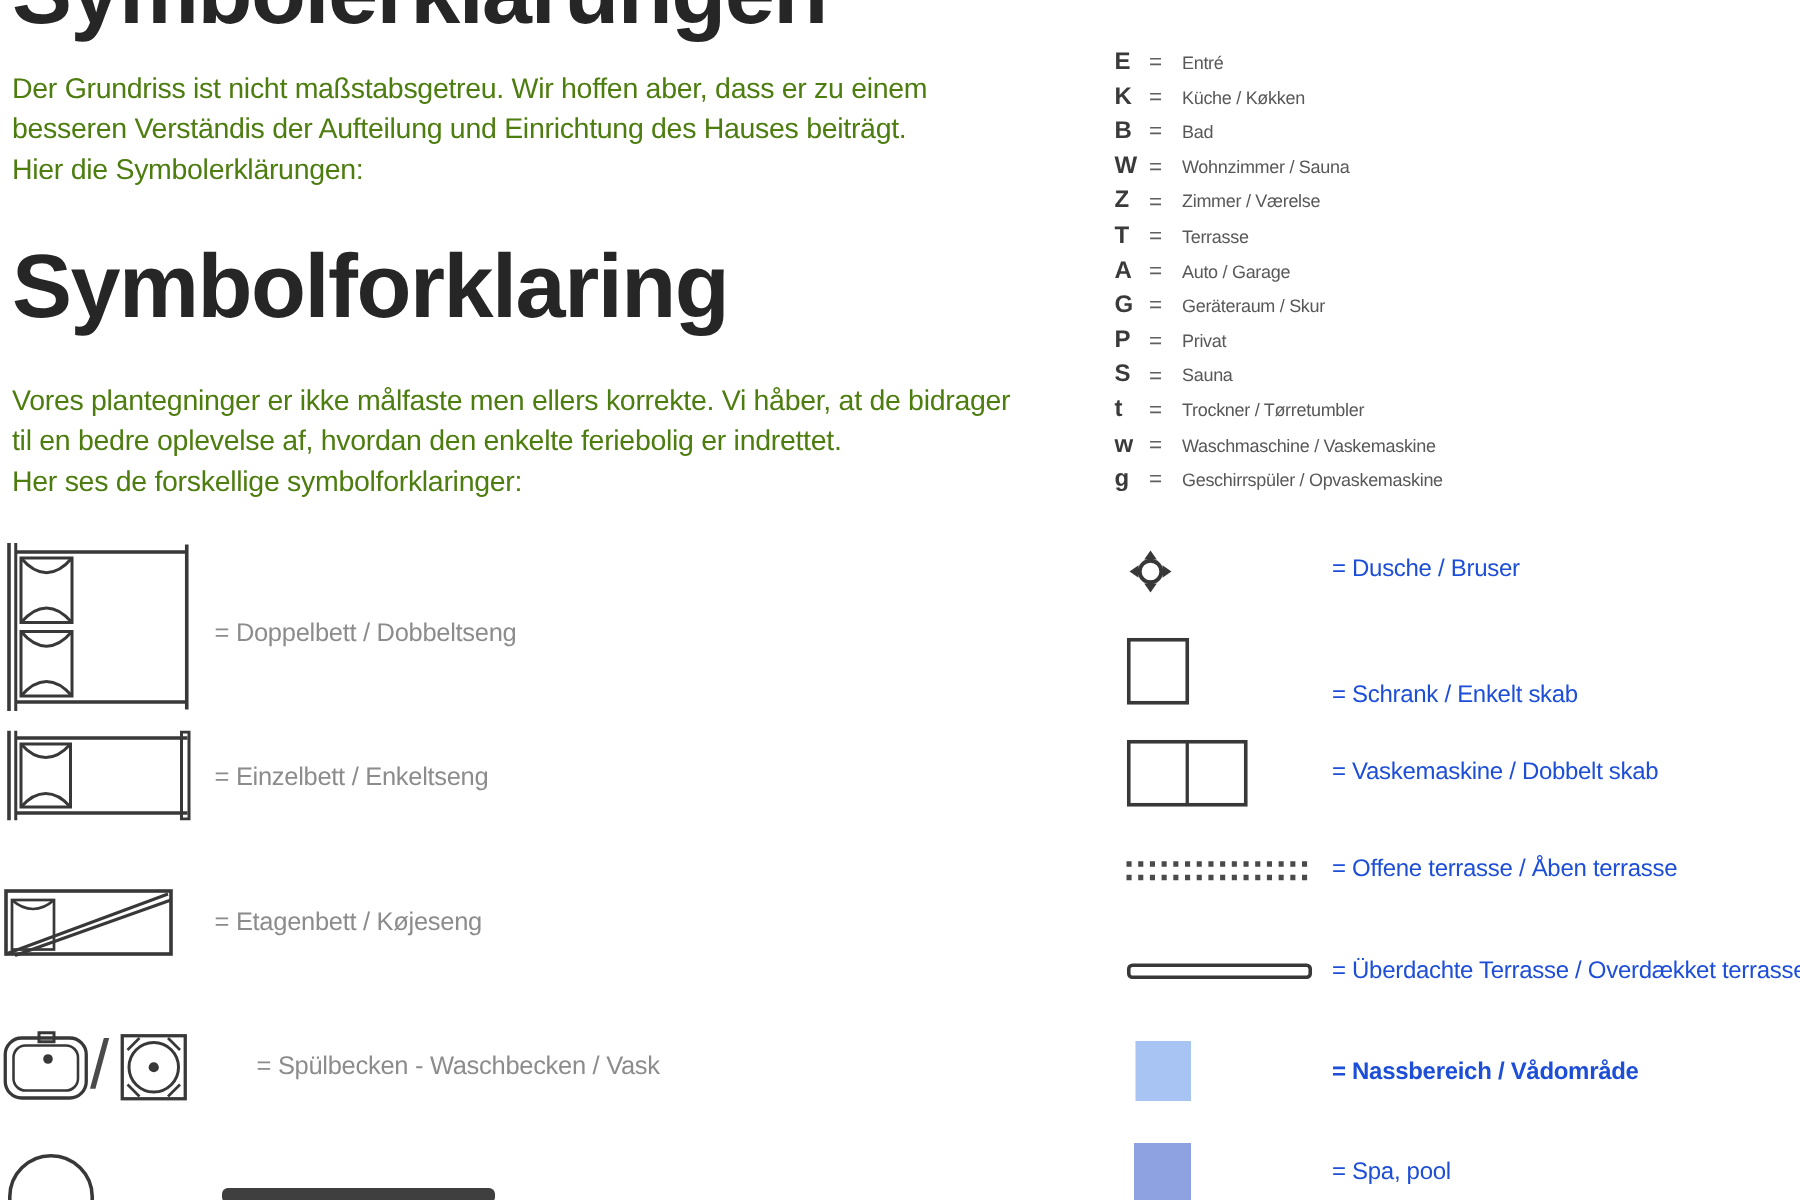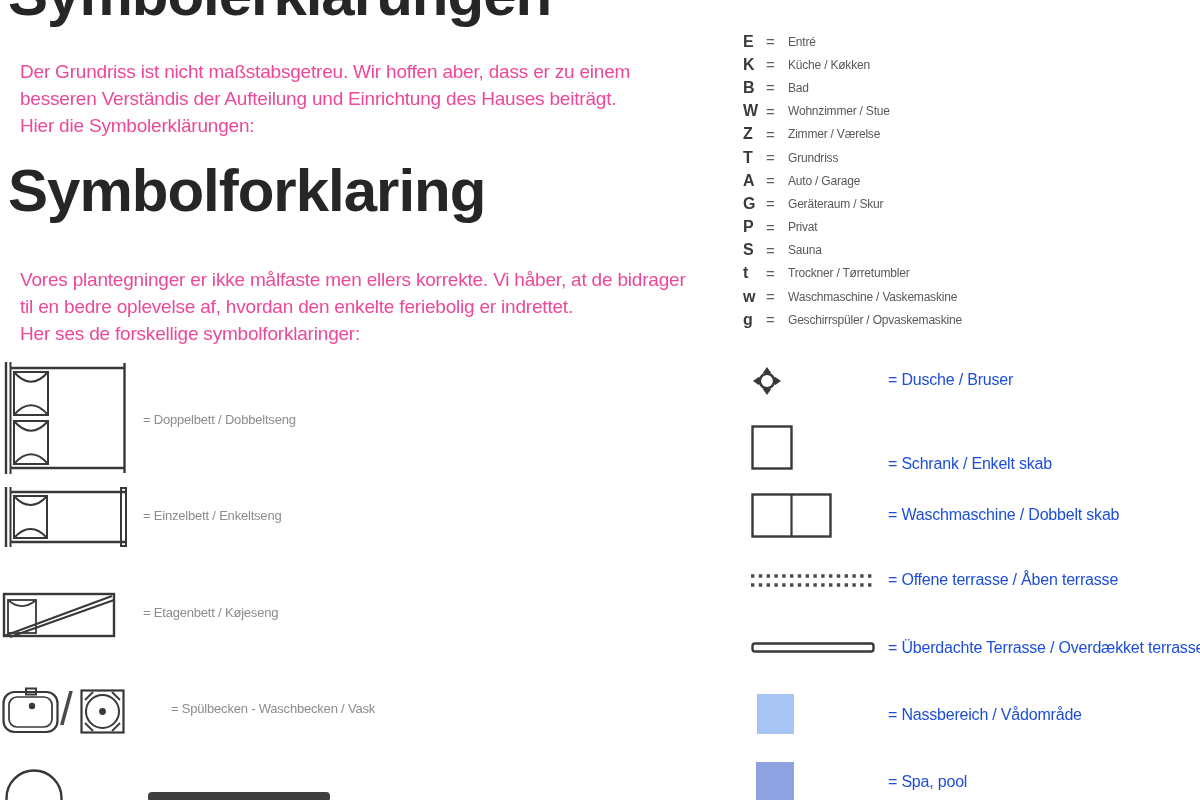--- a/index.html
+++ b/index.html
@@ -18,52 +18,52 @@
   .title{
     position:absolute;left:8px;
     font-size:60px;line-height:50px;font-weight:700;
     letter-spacing:-1px;color:#262626;white-space:nowrap;margin:0;
   }
   .title-de{top:-30px;}
   .title-da{top:166px;}
 
   
   .body-text{
-    position:absolute;left:8px;margin:12px;
-    font-size:19px;line-height:27px;color:#ec4899;
+    position:absolute;left:8px;margin:0;
+    font-size:19px;line-height:27px;color:#4d7c0f;
     white-space:pre-line;letter-spacing:-0.2px;
   }
   .p-de{top:46px;}
   .p-da{top:254px;}
 
   
   .letter-legend{position:absolute;left:743px;top:30px;}
   .lrow{display:flex;align-items:center;height:23.2px;}
   .lkey{width:23px;font-weight:700;font-size:16px;color:#3a3a3a;}
   .leq{width:22px;font-size:15px;color:#5f5f5f;}
   .llabel{font-size:12px;color:#585858;white-space:nowrap;letter-spacing:-0.2px;}
 
   
   .symlabel{
-    position:absolute;font-size:13px;color:#8c8c8c;
+    position:absolute;font-size:17px;color:#8c8c8c;
     white-space:nowrap;letter-spacing:-0.2px;
   }
   .symlabel.right{font-size:16px;color:#1d4ed8;}
 
   .lab-doublebed{left:143px;top:412px;}
   .lab-singlebed{left:143px;top:508px;text-align:center;}
   .lab-bunkbed{left:143px;top:605px;}
   .lab-sink{left:143px;top:701px;margin-left:28px;}
 
   .lab-shower{left:888px;top:371px;}
   .lab-wardrobe{left:888px;top:439px;margin-top:16px;}
   .lab-dblwardrobe{left:888px;top:506px;}
   .lab-openterrace{left:888px;top:571px;}
   .lab-covterrace{left:888px;top:639px;}
-  .lab-wetarea{left:888px;top:706px;}
+  .lab-wetarea{left:888px;top:706px;font-weight:bold;}
   .lab-spa{left:888px;top:773px;}
 
   
   .ic-doublebed{left:3px;top:362px;}
   .ic-singlebed{left:3px;top:487px;}
   .ic-bunkbed{left:2px;top:591px;}
   .ic-sink1{left:2px;top:687px;}
   .ic-slash{left:60px;top:682px;font-size:46px;color:#4a4a4a;font-weight:400;}
   .ic-sink2{left:80px;top:687px;}
   .ic-stove{left:5px;top:768px;}
@@ -110,31 +110,31 @@
         <span class="llabel">Küche / Køkken</span>
       </div>
     <div class="lrow">
         <span class="lkey">B</span>
         <span class="leq">=</span>
         <span class="llabel">Bad</span>
       </div>
     <div class="lrow">
         <span class="lkey">W</span>
         <span class="leq">=</span>
-        <span class="llabel">Wohnzimmer / Stue</span>
+        <span class="llabel">Wohnzimmer / Sauna</span>
       </div>
     <div class="lrow">
         <span class="lkey">Z</span>
         <span class="leq">=</span>
         <span class="llabel">Zimmer / Værelse</span>
       </div>
     <div class="lrow">
         <span class="lkey">T</span>
         <span class="leq">=</span>
-        <span class="llabel">Grundriss</span>
+        <span class="llabel">Terrasse</span>
       </div>
     <div class="lrow">
         <span class="lkey">A</span>
         <span class="leq">=</span>
         <span class="llabel">Auto / Garage</span>
       </div>
     <div class="lrow">
         <span class="lkey">G</span>
         <span class="leq">=</span>
         <span class="llabel">Geräteraum / Skur</span>
@@ -236,21 +236,21 @@
 
   <svg class="abs ic-wardrobe" width="44" height="46" viewBox="0 0 44 46">
     <rect class="stroke" x="1.5" y="1.5" width="39" height="42" stroke-width="2.4"></rect>
   </svg>
   <span class="symlabel right lab-wardrobe">= Schrank / Enkelt skab</span>
 
   <svg class="abs ic-dblwardrobe" width="82" height="46" viewBox="0 0 82 46">
     <rect class="stroke" x="1.5" y="1.5" width="78" height="42" stroke-width="2.4"></rect>
     <line class="stroke" x1="40.5" y1="1.5" x2="40.5" y2="43.5" stroke-width="2.2"></line>
   </svg>
-  <span class="symlabel right lab-dblwardrobe">= Waschmaschine / Dobbelt skab</span>
+  <span class="symlabel right lab-dblwardrobe">= Vaskemaskine / Dobbelt skab</span>
 
   <svg class="abs ic-openterrace" width="124" height="18" viewBox="0 0 124 18">
     <line x1="1" y1="4" x2="123" y2="4" stroke="#4a4a4a" stroke-width="3.6" stroke-dasharray="3.4 4.4"></line>
     <line x1="1" y1="13" x2="123" y2="13" stroke="#4a4a4a" stroke-width="3.6" stroke-dasharray="3.4 4.4"></line>
   </svg>
   <span class="symlabel right lab-openterrace">= Offene terrasse / Åben terrasse</span>
 
   <svg class="abs ic-covterrace" width="124" height="12" viewBox="0 0 124 12">
     <rect class="stroke" x="1.5" y="1.5" width="121" height="8" rx="2.5" stroke-width="2.4"></rect>
   </svg>

